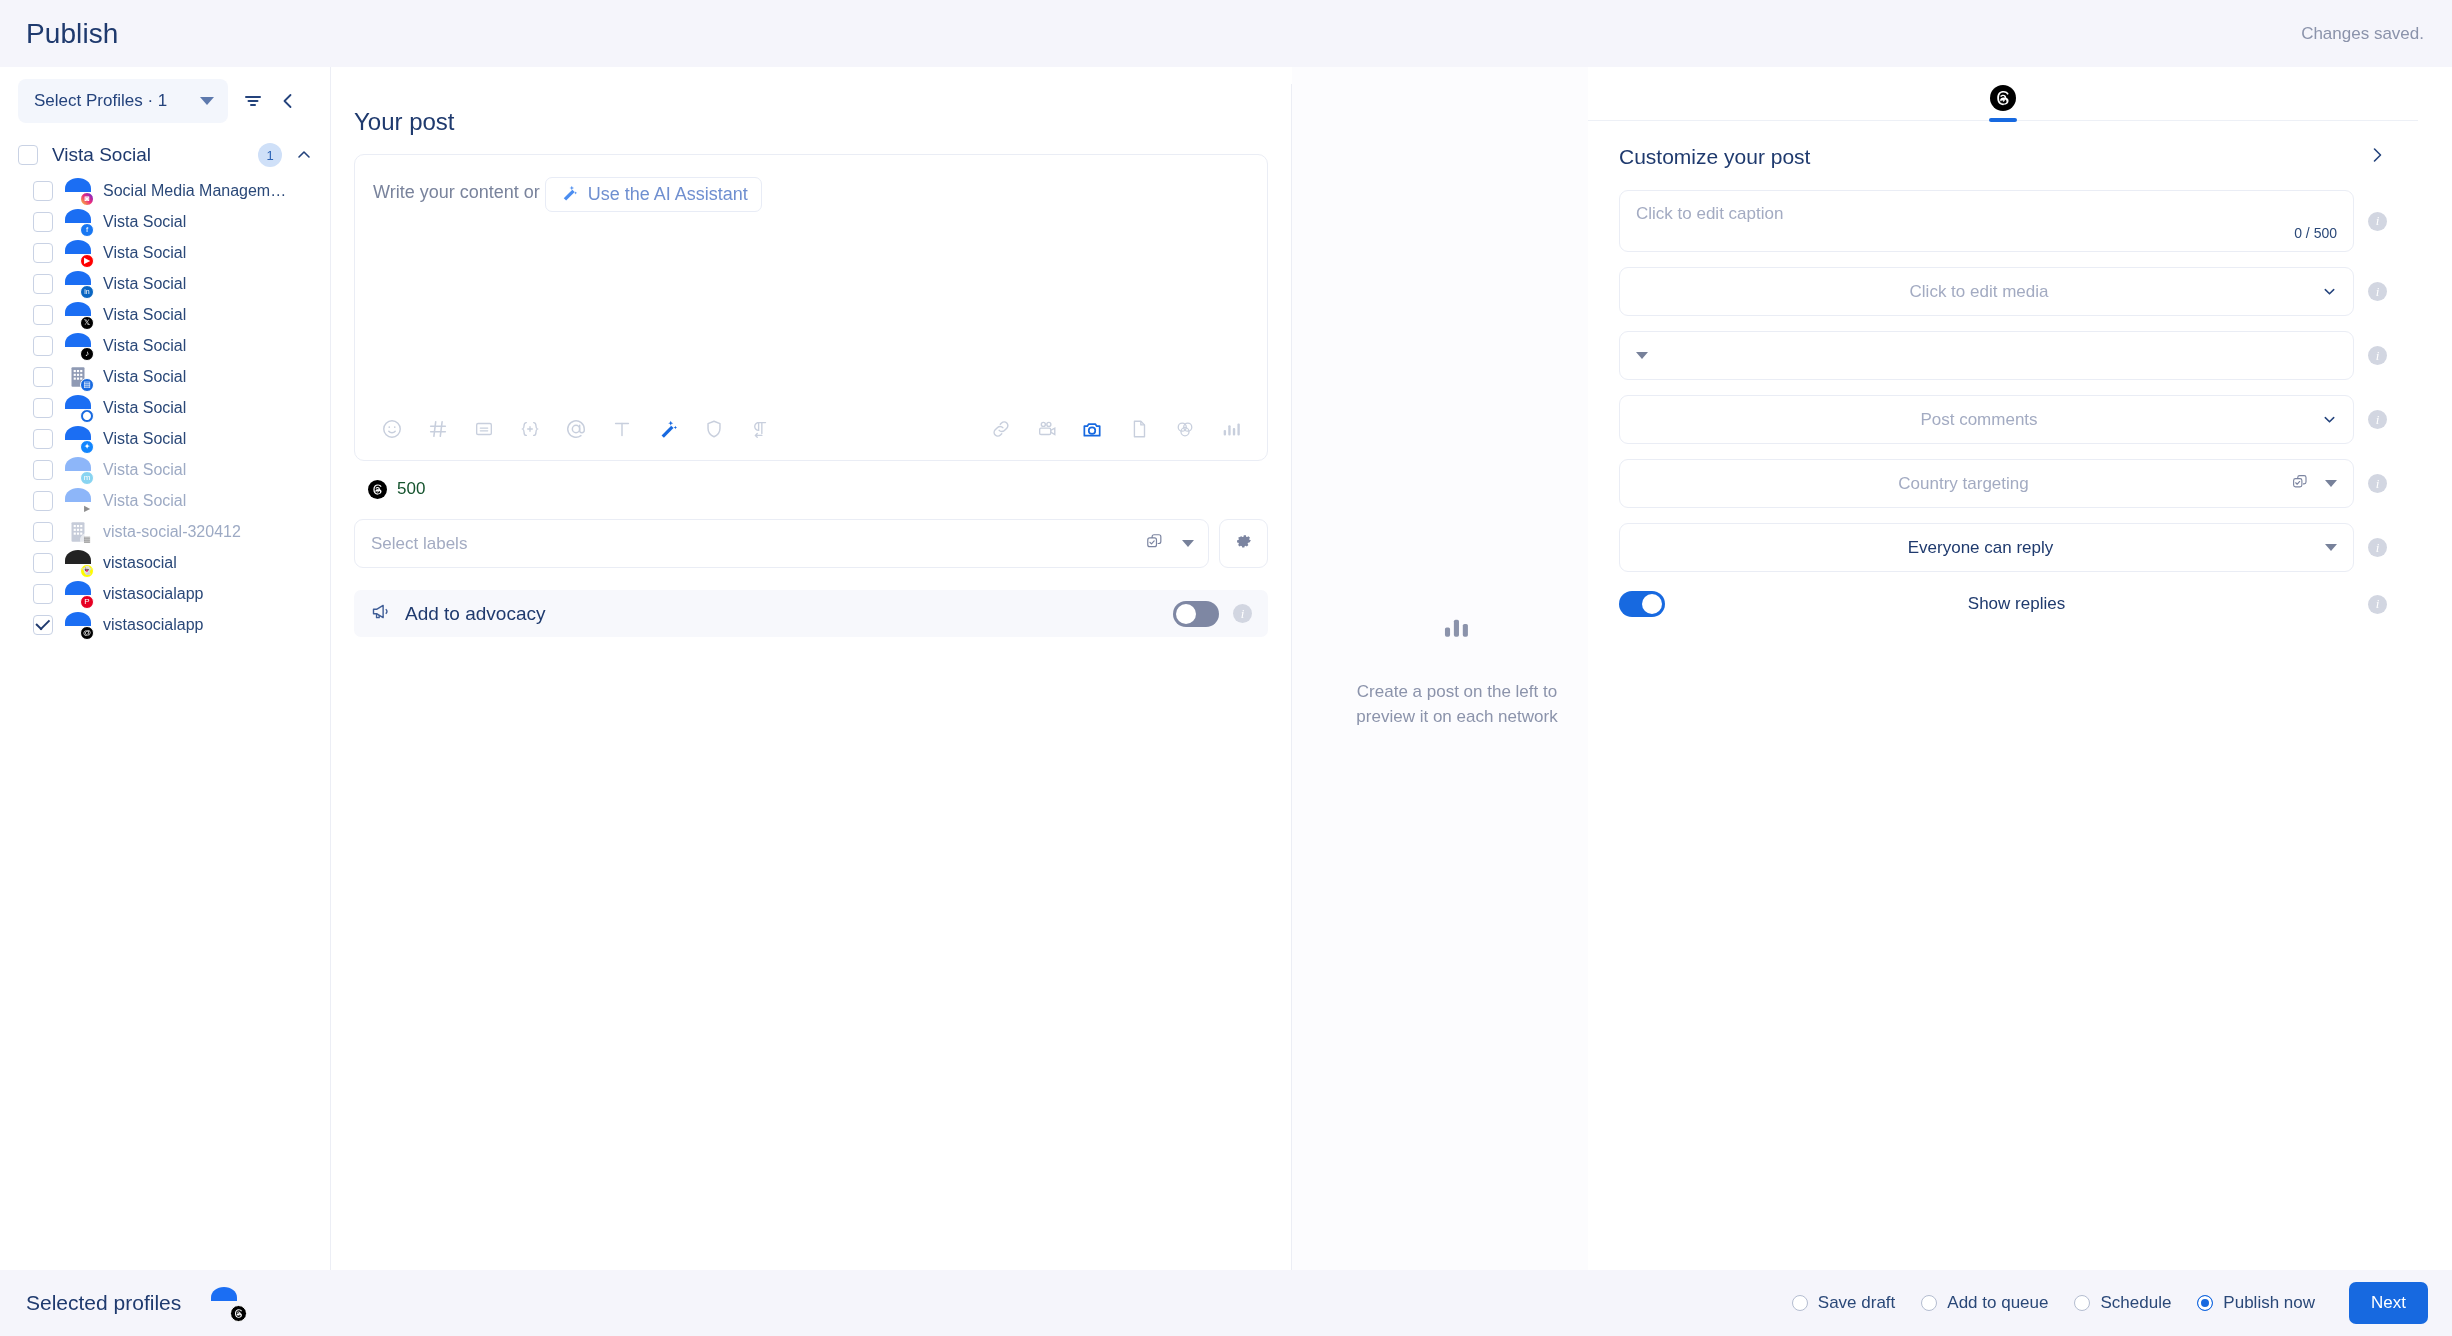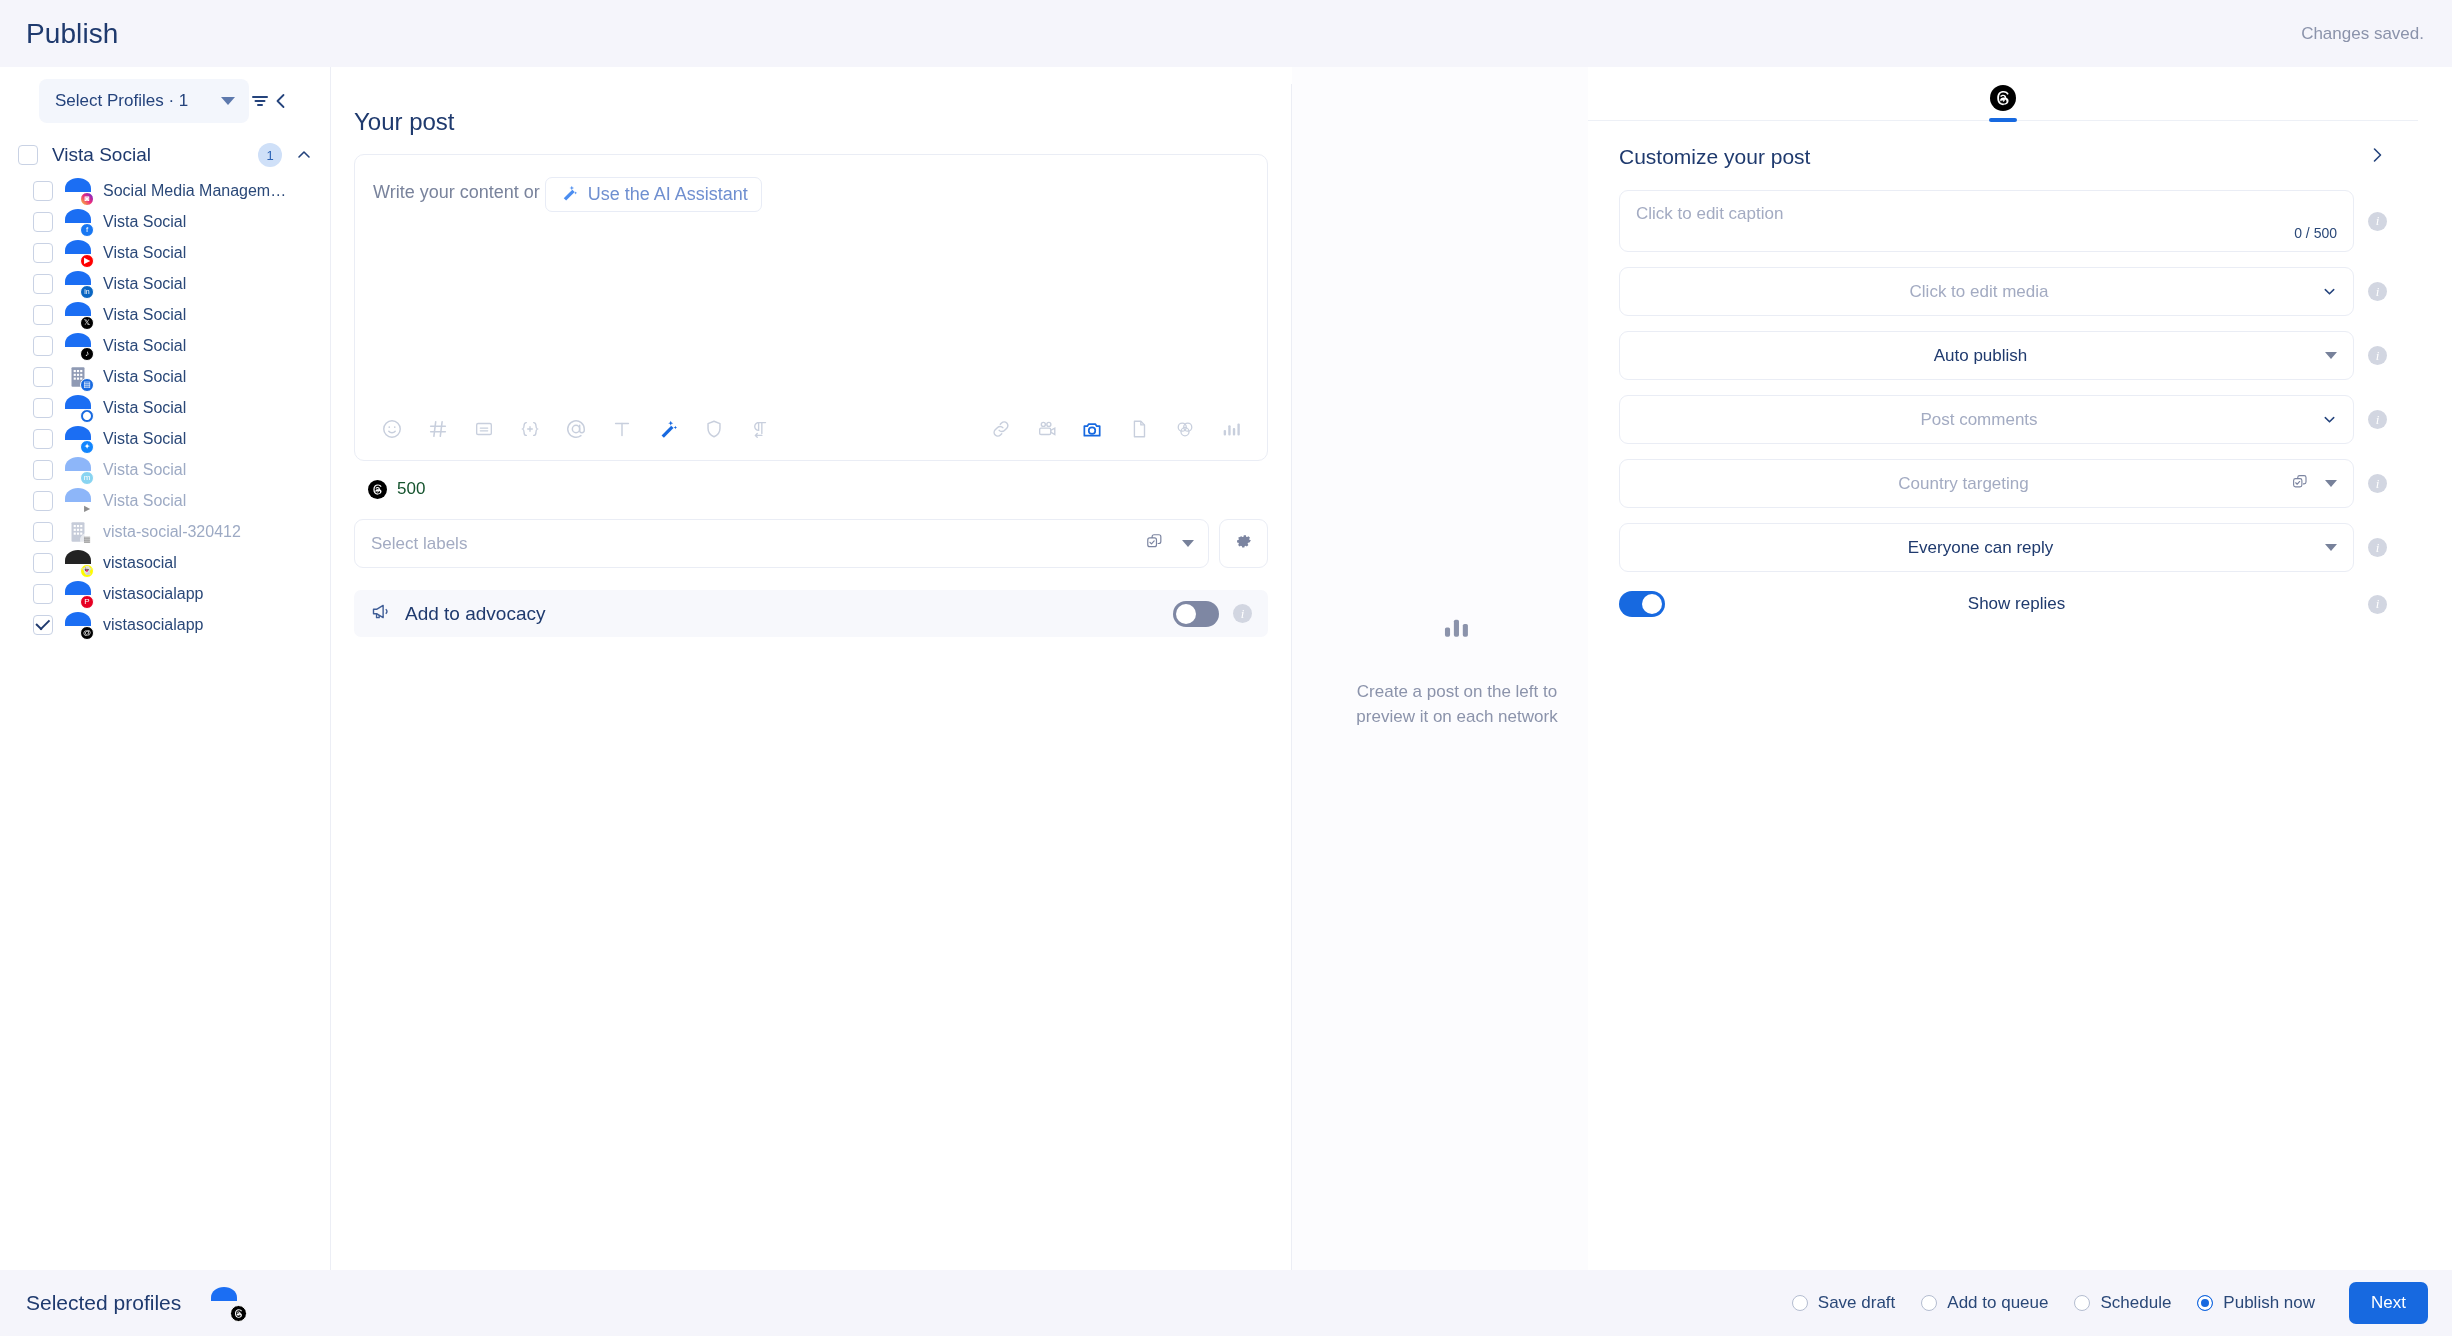--- a/index.html
+++ b/index.html
@@ -23,21 +23,21 @@
     font-size: 28px; color: #1f3a6e; font-weight: 400; letter-spacing: .1px;
   }
   .topbar-status { font-size: 17px; color: #8b93ab; }
 
   
   .sidebar {
     position: absolute; left: 0; top: 67px; width: 331px; height: 1203px;
     background: #ffffff; border-right: 1px solid #eceef5;
   }
   .sidebar-head {
-    display: flex; align-items: center; height: 68px; padding: 0 18px; gap: 0; justify-content: center;
+    display: flex; align-items: center; height: 68px; padding: 0 18px; gap: 14px;
   }
   .profiles-select {
     display: flex; align-items: center; justify-content: space-between;
     width: 210px; height: 44px; background: #f3f6fc; border-radius: 8px;
     padding: 0 14px 0 16px; cursor: pointer;
   }
   .profiles-select span.lbl { font-size: 17px; color: #24437c; white-space: nowrap; }
   .caret-down {
     width: 0; height: 0; border-left: 7px solid transparent;
     border-right: 7px solid transparent; border-top: 8px solid #5d79ad;
@@ -598,21 +598,20 @@
           <div class="field">
             <span class="ph">Click to edit media</span>
             <span class="chev-sm"><svg width="15" height="15" viewBox="0 0 16 16">
                 <polyline points="3.5,6 8,10.5 12.5,6" fill="none" stroke="#24437c" stroke-width="1.6" stroke-linecap="round" stroke-linejoin="round"></polyline>
               </svg></span>
           </div>
           <span class="info-i">i</span>
         </div>
         <div class="field-row">
           <div class="field">
-            <span class="val">Auto publish</span>
             <span class="caret-sm"></span>
           </div>
           <span class="info-i">i</span>
         </div>
         <div class="field-row">
           <div class="field">
             <span class="ph">Post comments</span>
             <span class="chev-sm"><svg width="15" height="15" viewBox="0 0 16 16">
                 <polyline points="3.5,6 8,10.5 12.5,6" fill="none" stroke="#24437c" stroke-width="1.6" stroke-linecap="round" stroke-linejoin="round"></polyline>
               </svg></span>

